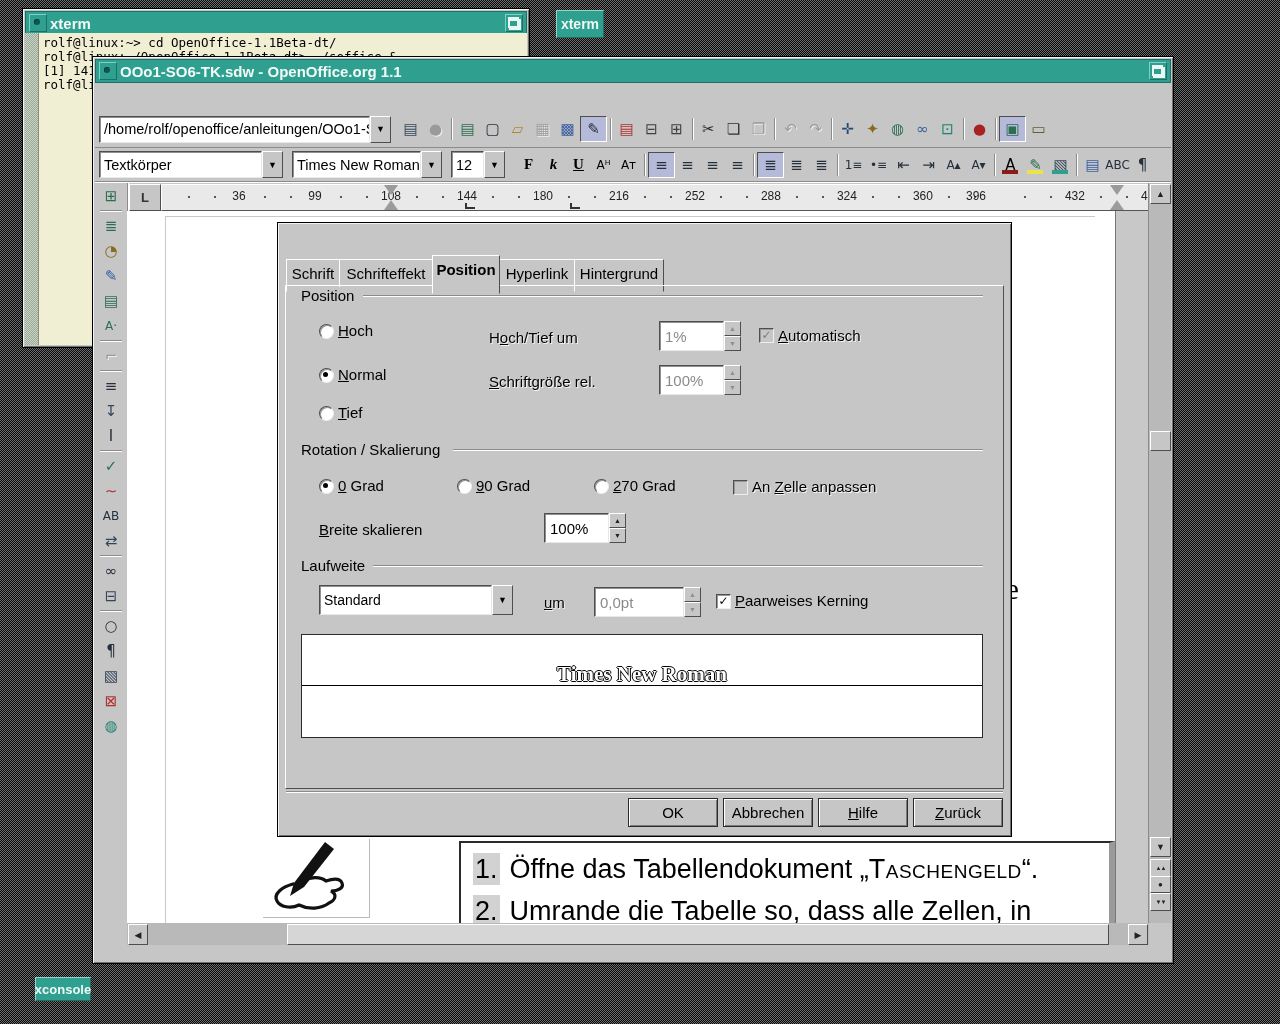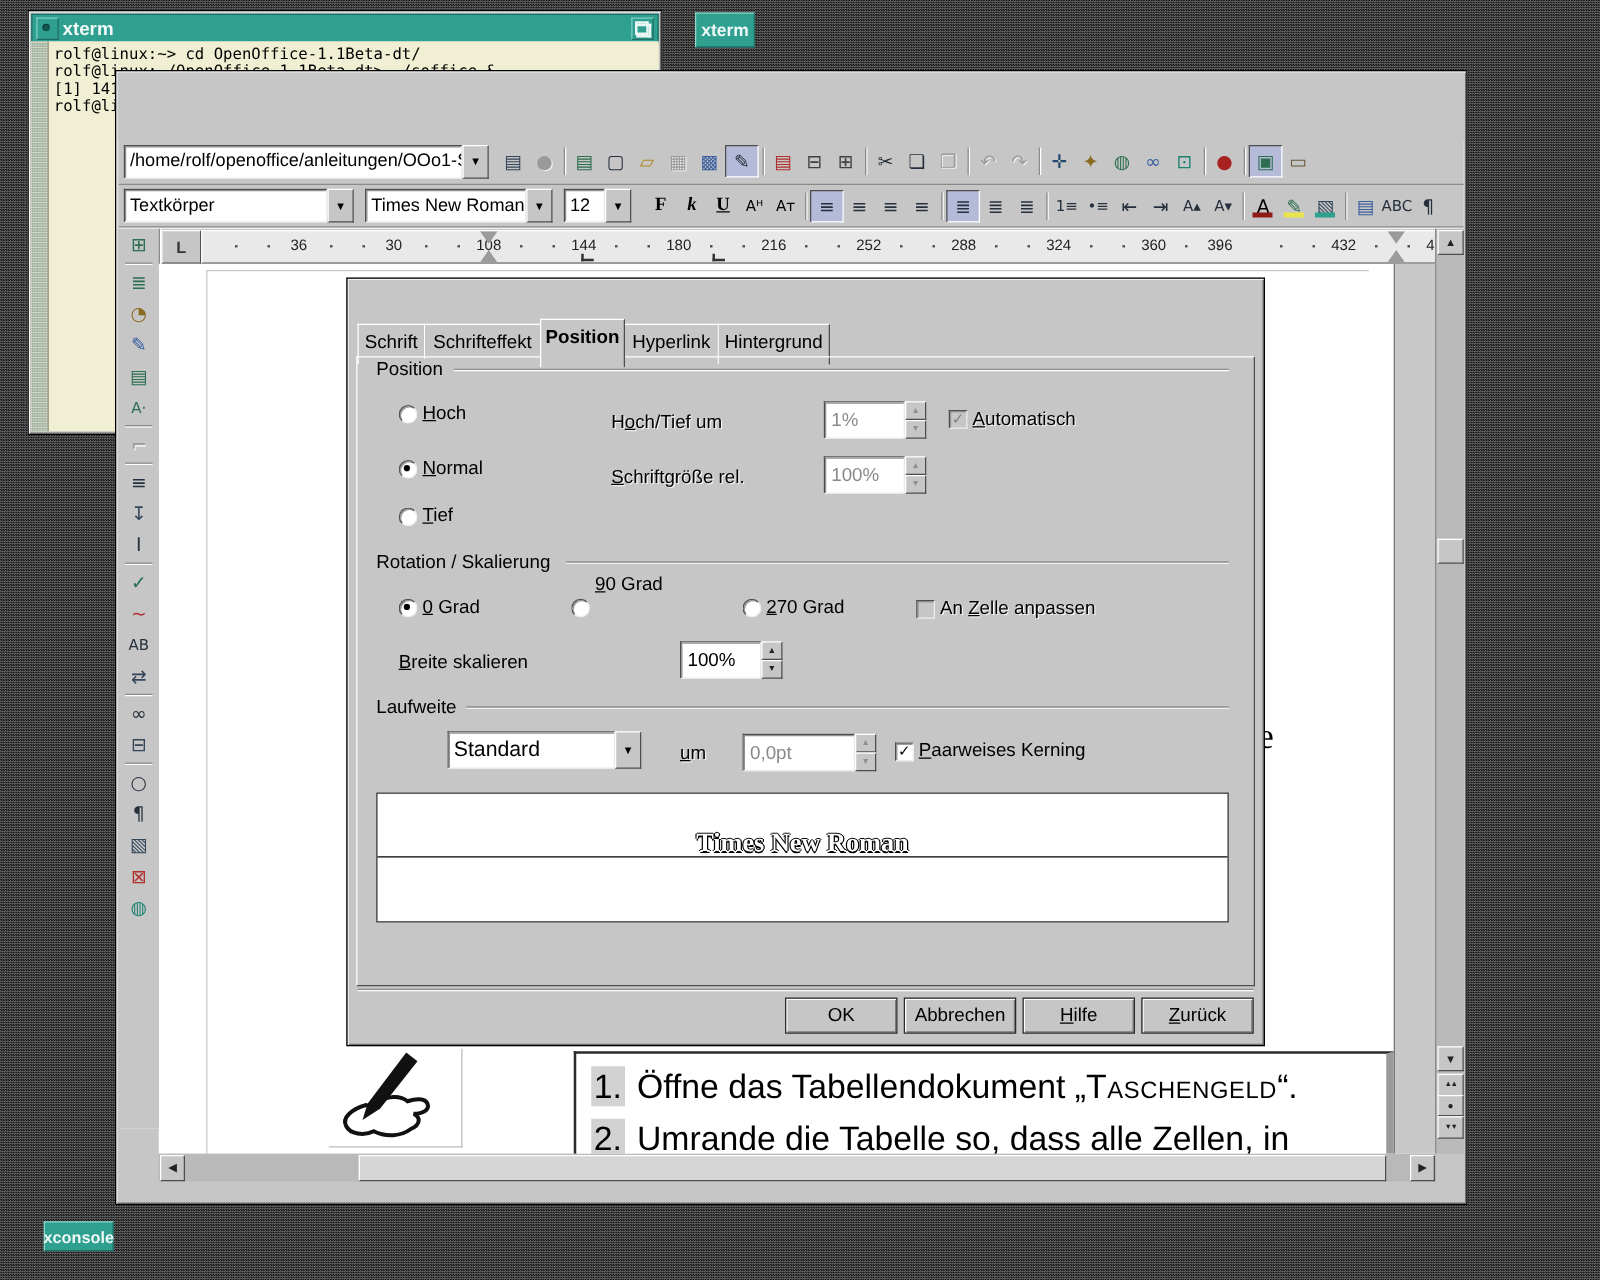--- a/index.html
+++ b/index.html
@@ -152,20 +152,25 @@
 
   <div class="mini" style="left:556px;top:10px;width:46px;height:26px;">
     <span>xterm</span>
   </div>
 
   <div class="mini" style="left:35px;top:977px;width:54px;height:22px;font-size:13px;">
     <span>xconsole</span>
   </div>
 
   <div class="win" id="oowin">
+    <div class="titlebar">
+      <span class="wm-btn wm-menu"></span>
+      <span>OOo1-SO6-TK.sdw - OpenOffice.org 1.1</span>
+      <span class="wm-btn wm-max"></span>
+    </div>
 
 
     <div class="tbrow" id="tb1">
       <span class="combo" style="width:292px;margin-right:6px;">
         <span class="field">/home/rolf/openoffice/anleitungen/OOo1-SO</span>
         <span class="drop raised">▼</span>
       </span>
       <span style="display:flex;align-items:center;">
           <span class="tbi" style="color: rgb(53, 70, 90);">▤</span>
           <span class="tbi disabled">●</span>
@@ -248,21 +253,21 @@
     </div>
 
     <div id="rulerrow">
       <span class="raised" id="corner">L</span>
       <div id="ruler">
           <span class="rdot" style="left: 26.332px;"></span>
           <span class="rdot" style="left: 51.664px;"></span>
           <span class="rnum" style="left: 76.996px;">36</span>
           <span class="rdot" style="left: 102.328px;"></span>
           <span class="rdot" style="left: 127.66px;"></span>
-          <span class="rnum" style="left: 152.992px;">30</span>
+          <span class="rnum" style="left: 152.992px;">99</span>
           <span class="rdot" style="left: 178.324px;"></span>
           <span class="rdot" style="left: 203.656px;"></span>
           <span class="rnum" style="left: 228.988px;">108</span>
           <span class="rdot" style="left: 254.32px;"></span>
           <span class="rdot" style="left: 279.652px;"></span>
           <span class="rnum" style="left: 304.984px;">144</span>
           <span class="rdot" style="left: 330.316px;"></span>
           <span class="rdot" style="left: 355.648px;"></span>
           <span class="rnum" style="left: 380.98px;">180</span>
           <span class="rdot" style="left: 406.312px;"></span>
@@ -409,40 +414,40 @@
 
     <span class="radio" style="left:41px;top:183px;"></span>
     <span class="ctl-label" style="left:60px;top:181px;"><u>T</u>ief</span>
 
     <span class="glabel" style="left:23px;top:218px;">Rotation / Skalierung</span>
     <div class="etch" style="left:175px;top:226px;width:530px;"></div>
 
     <span class="radio checked" style="left:41px;top:256px;"></span>
     <span class="ctl-label" style="left:60px;top:254px;"><u>0</u> Grad</span>
     <span class="radio" style="left:179px;top:256px;"></span>
-    <span class="ctl-label" style="left:198px;top:236px;"><u>9</u>0 Grad</span>
+    <span class="ctl-label" style="left:198px;top:254px;"><u>9</u>0 Grad</span>
     <span class="radio" style="left:316px;top:256px;"></span>
     <span class="ctl-label" style="left:335px;top:254px;"><u>2</u>70 Grad</span>
     <span class="check disabled" style="left:455px;top:257px;"></span>
     <span class="ctl-label dis" style="left:474px;top:255px;">An <u>Z</u>elle anpassen</span>
 
     <span class="ctl-label" style="left:41px;top:298px;"><u>B</u>reite skalieren</span>
     <span class="spin" style="left:266px;top:290px;width:82px;">
       <span class="field">100%</span>
       <span class="updown">
           <span class="sb">▲</span>
           <span class="sb">▼</span>
         </span>
     </span>
 
     <span class="glabel" style="left:23px;top:334px;">Laufweite</span>
     <div class="etch" style="left:95px;top:342px;width:610px;"></div>
 
     <span class="combo" style="position:absolute;left:41px;top:362px;width:194px;height:30px;">
-      <span class="field" style="font-size:17px;margin-left:39px;">Standard</span>
+      <span class="field" style="font-size:14px;">Standard</span>
       <span class="drop raised">▼</span>
     </span>
     <span class="ctl-label dis" style="left:266px;top:371px;"><u>u</u>m</span>
     <span class="spin off" style="left:316px;top:364px;width:107px;">
       <span class="field">0,0pt</span>
       <span class="updown">
           <span class="sb">▲</span>
           <span class="sb">▼</span>
         </span>
     </span>

